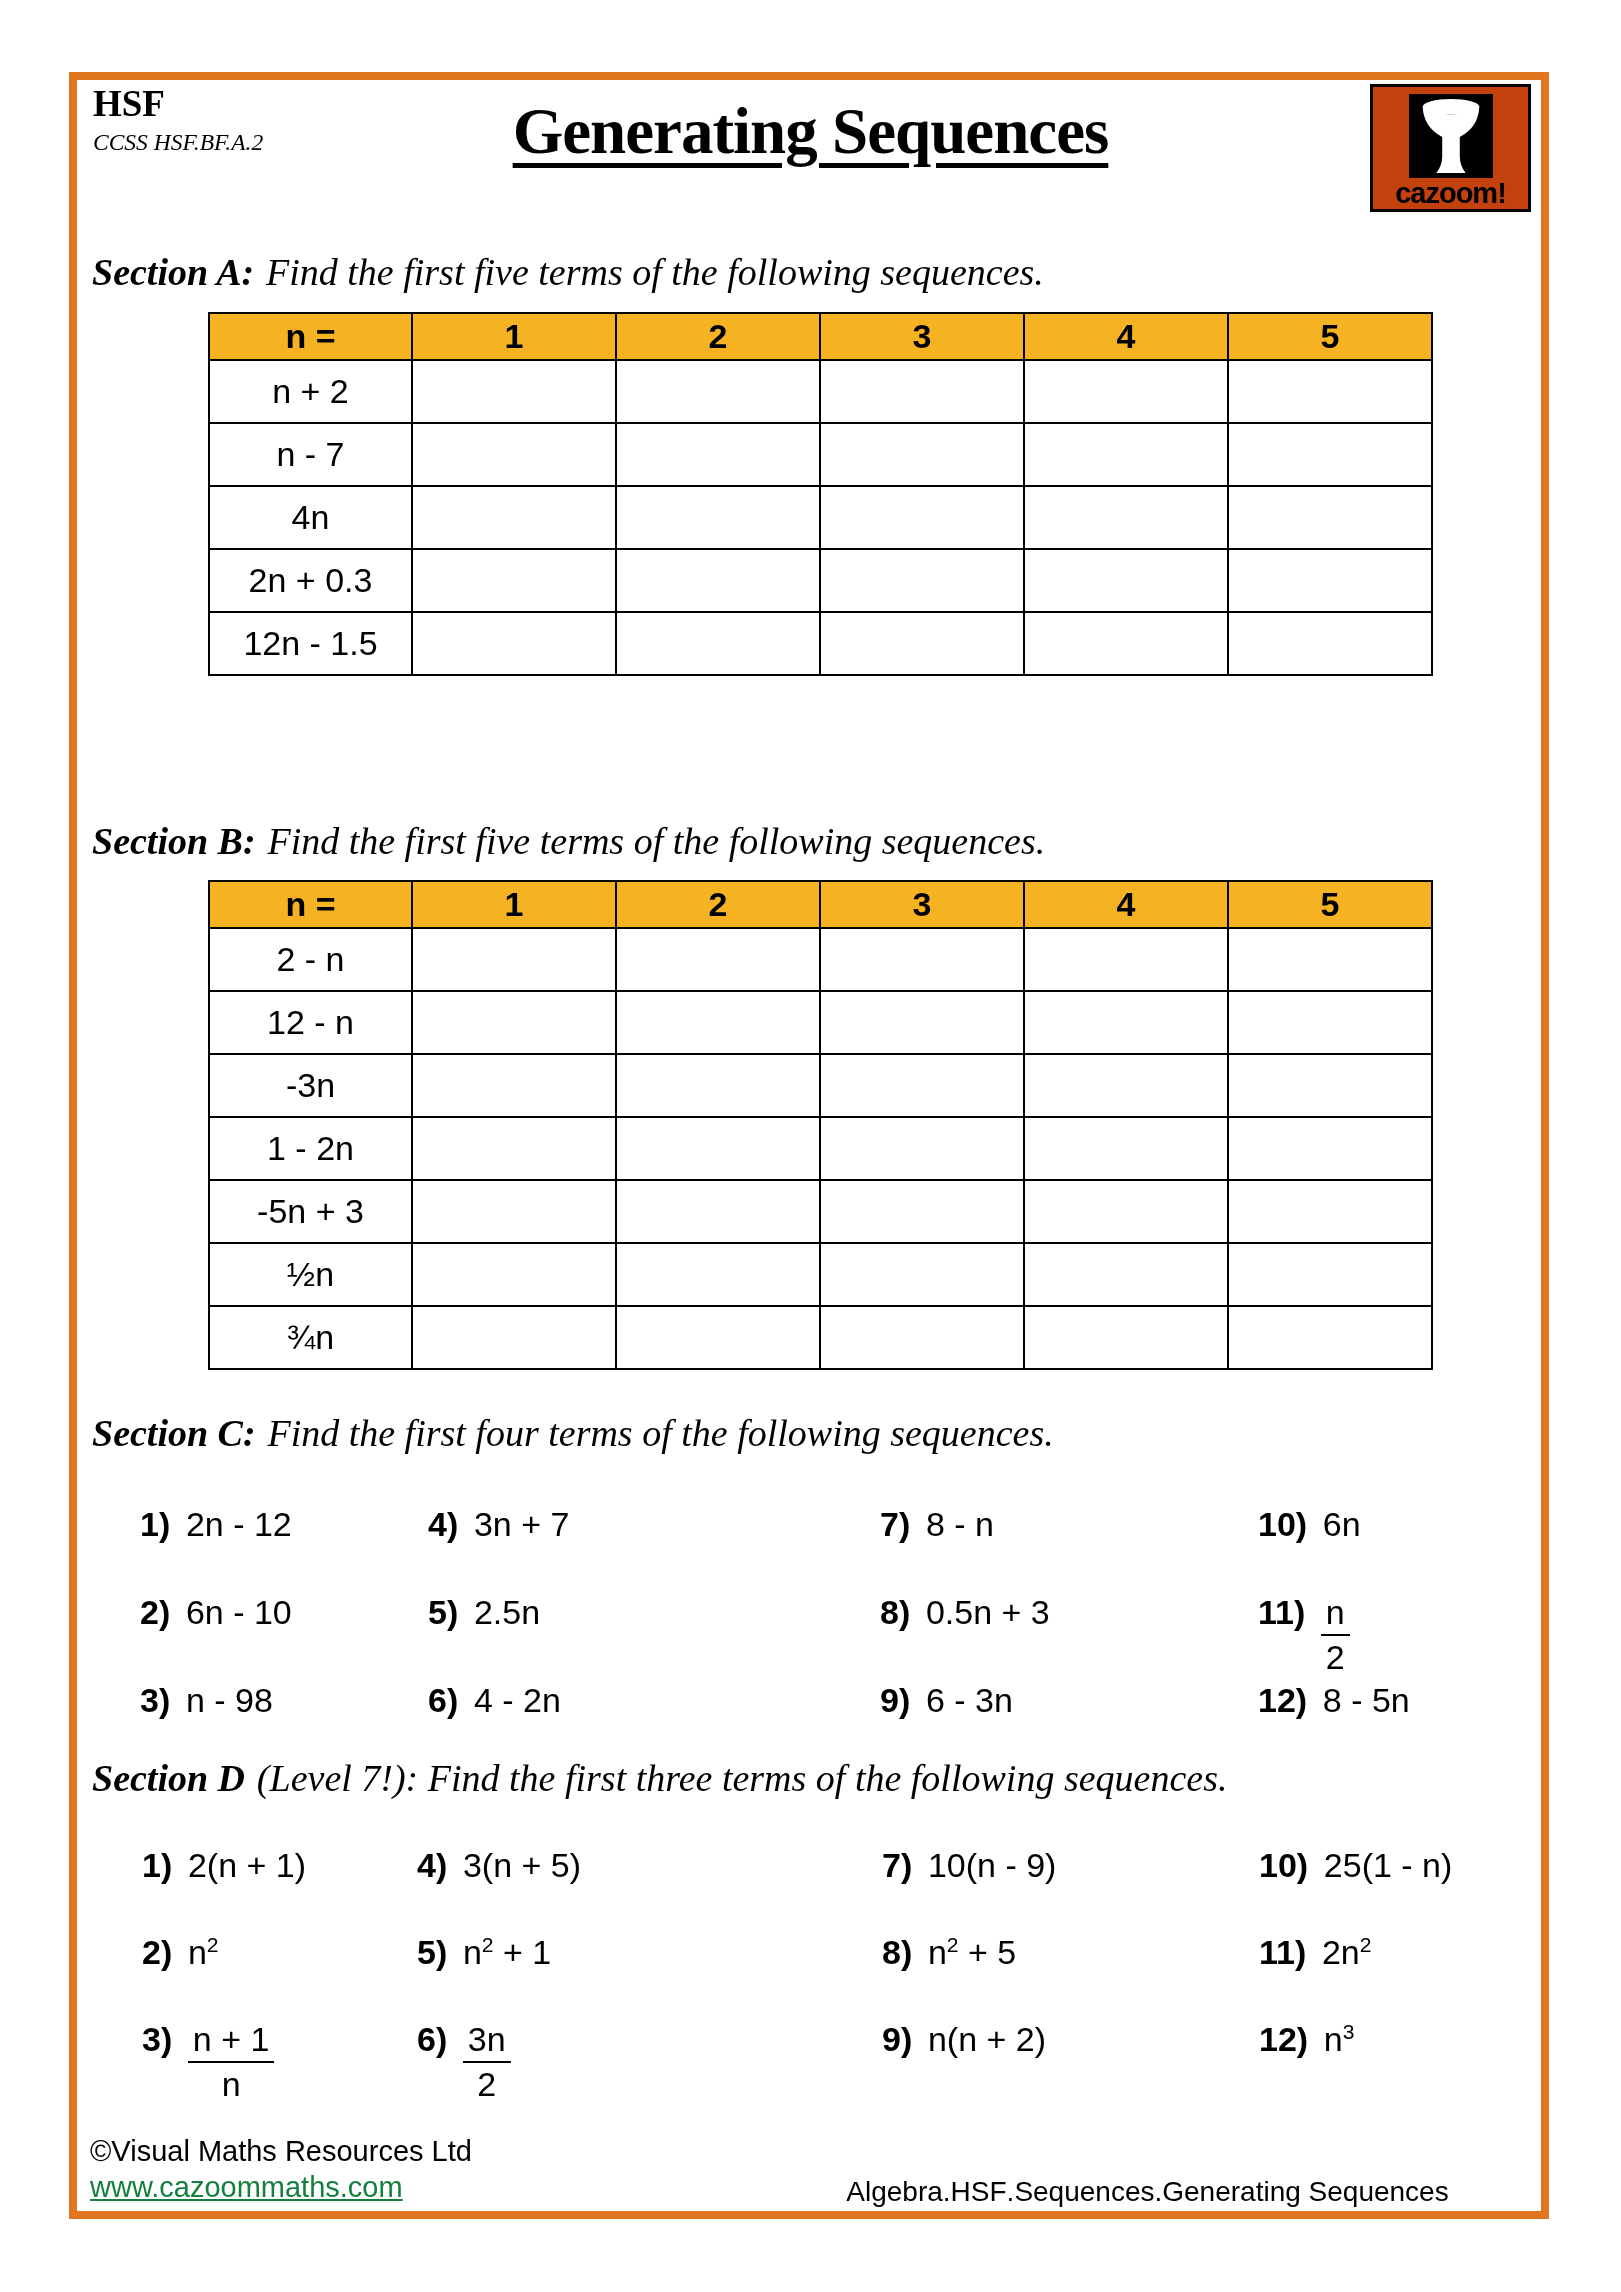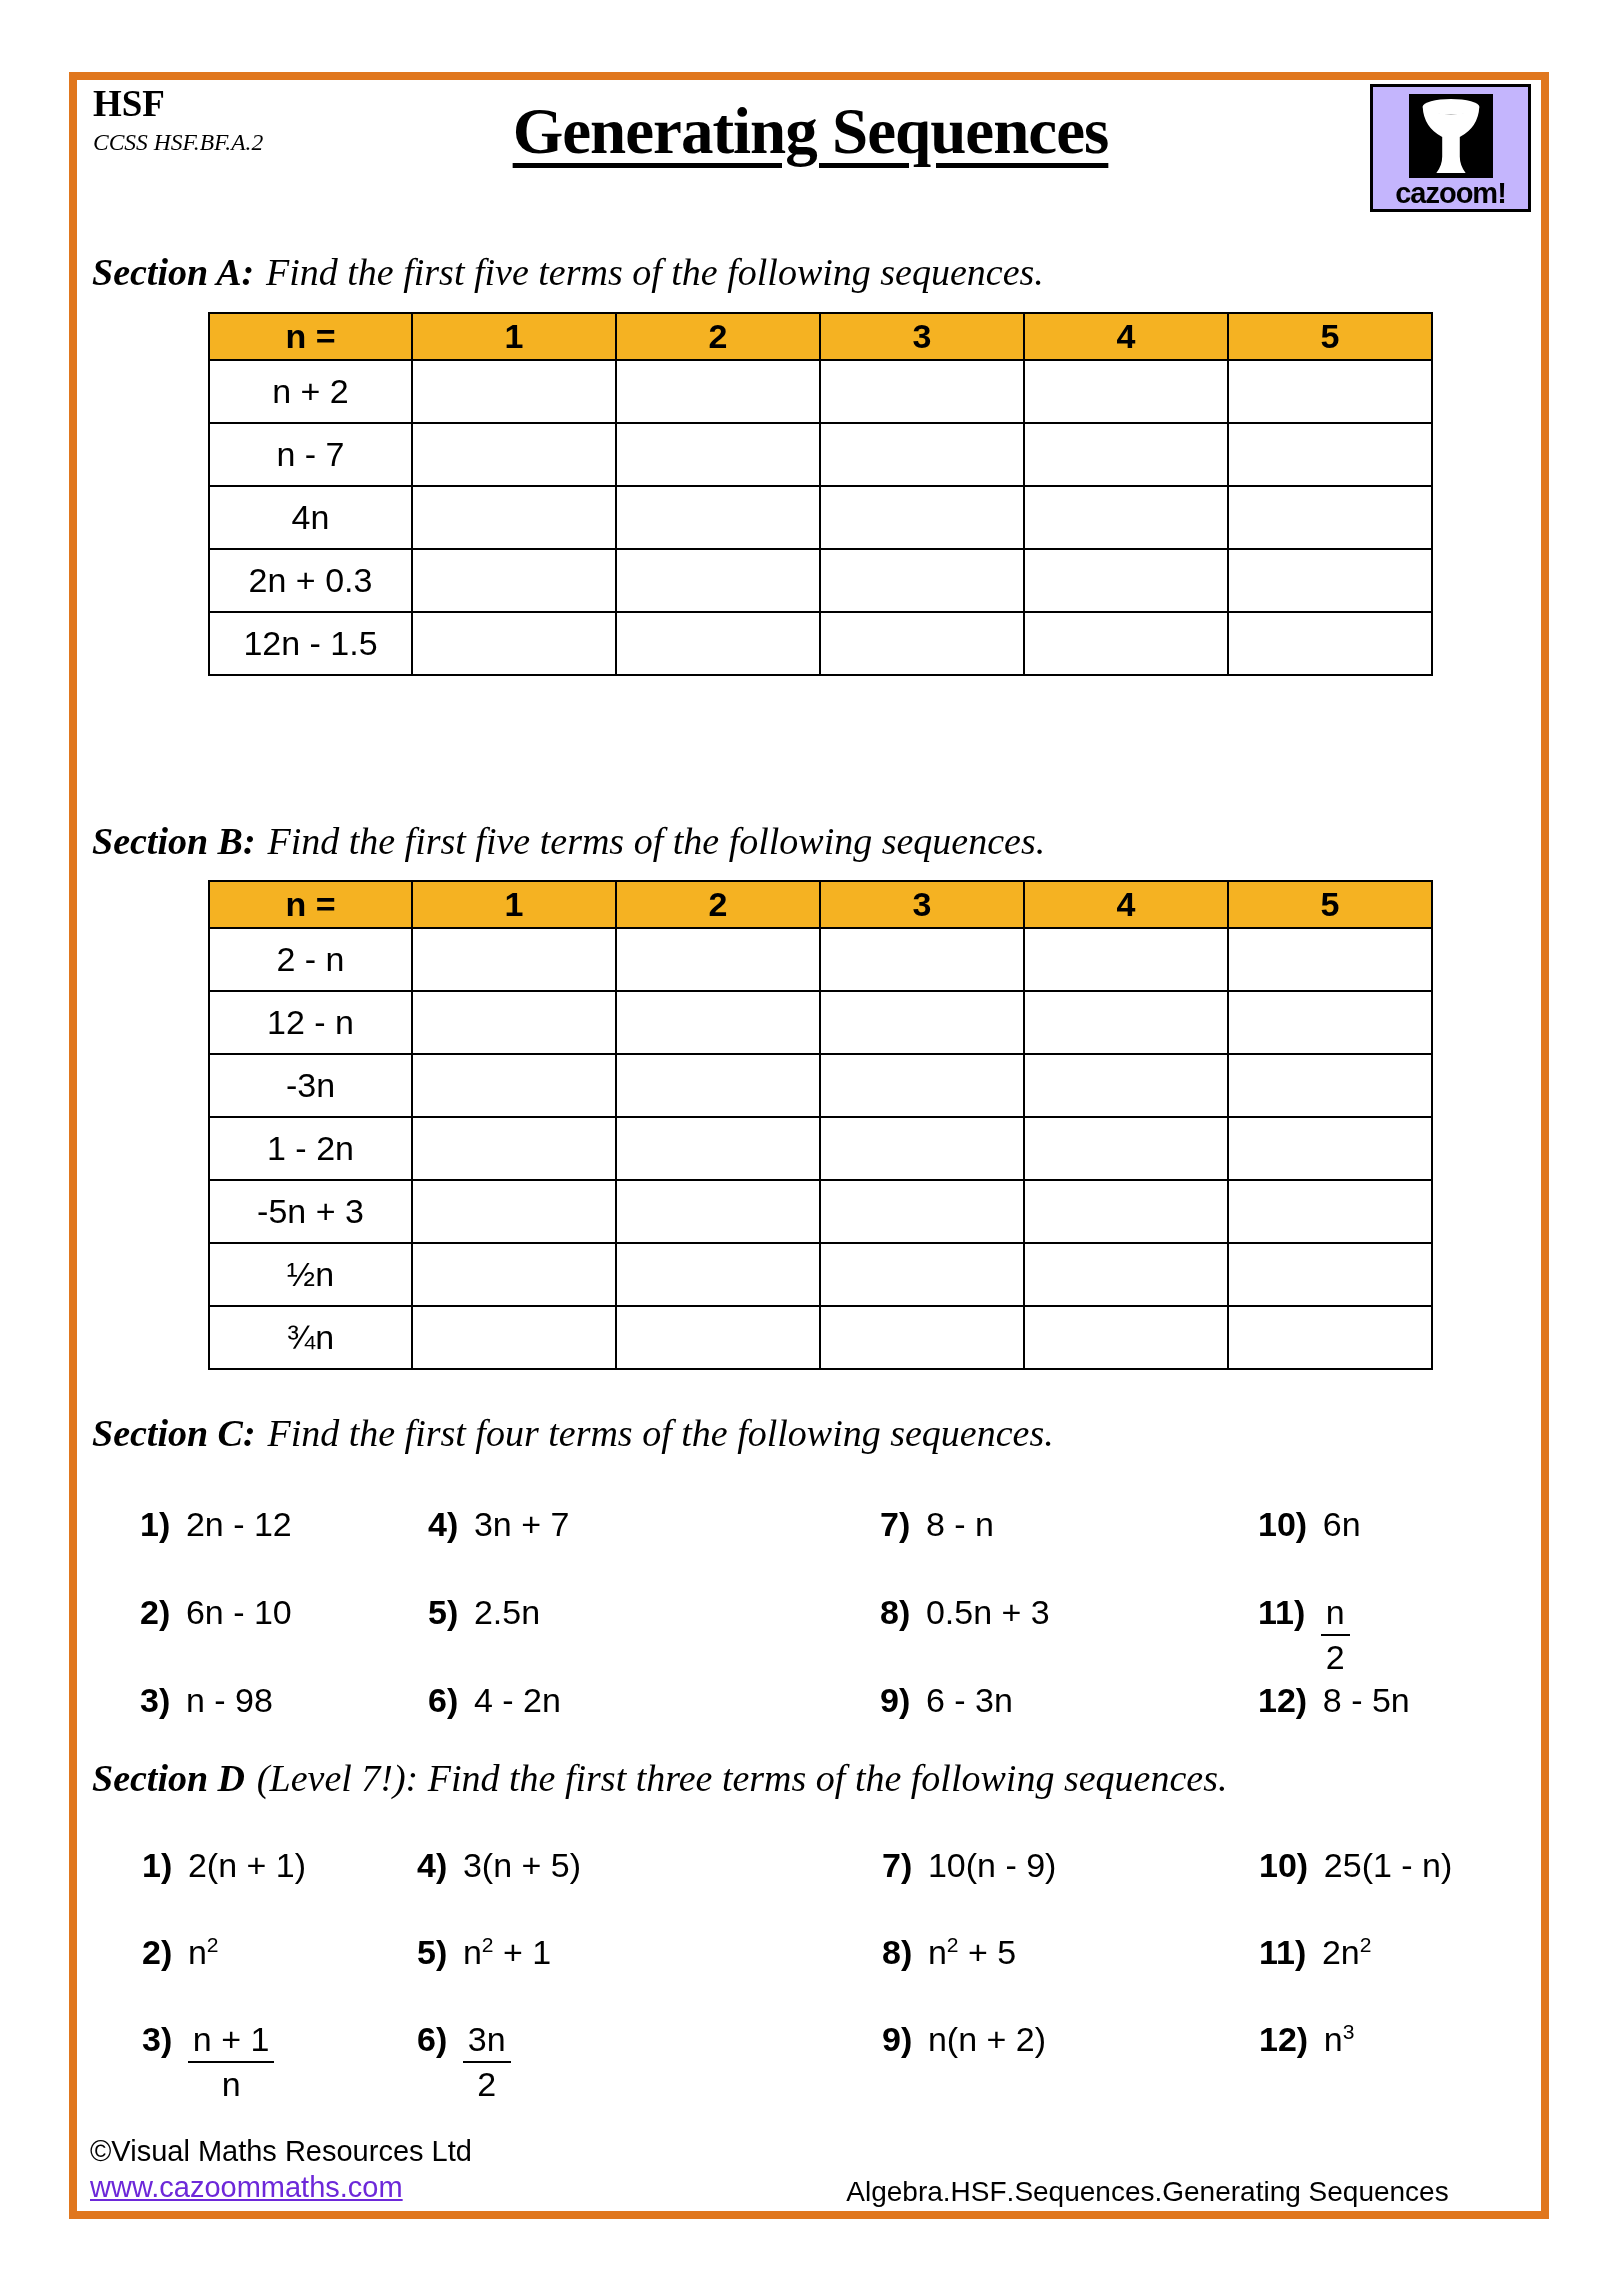--- a/index.html
+++ b/index.html
@@ -17,21 +17,21 @@
   .hsf-code { font-size:37px; font-weight:bold; line-height:1.1; }
   .hsf-ccss { font-size:23.5px; font-style:italic; margin-top:3.9px; }
   .title {
     position:absolute; left:0; top:94px; width:1621px; text-align:center;
     font-family:"Liberation Serif", serif; font-size:65px; font-weight:bold;
     text-decoration:underline; text-decoration-thickness:4.9px; text-underline-offset:9.8px;
     letter-spacing:-1px;
   }
   .logo {
     position:absolute; left:1370px; top:84px; width:155px; height:122px;
-    border:3.9px solid #000; background:#c4b5fd; text-align:center;
+    border:3.9px solid #000; background:#c2410c; text-align:center;
   }
   .logo-art { width:84px; height:84px; background:#000; margin:6.9px auto 0 auto; display:block; }
   .logo-word { font-size:29px; font-weight:bold; letter-spacing:-1px; line-height:1; margin-top:1px; }
   
   .sec-head { position:absolute; left:92px; font-family:"Liberation Serif", serif; font-size:38px; white-space:nowrap; }
   .sec-label { font-weight:bold; font-style:italic; }
   .sec-instr { font-style:italic; margin-left:11.8px; }
   .sh-a { top:250px; } .sh-b { top:819px; } .sh-c { top:1411px; } .sh-d { top:1756px; }
   
   table.seq { position:absolute; left:208px; border-collapse:collapse; table-layout:fixed; }
@@ -48,21 +48,21 @@
   .iexpr sup { font-size:0.62em; }
   .frac { display:inline-block; text-align:center; vertical-align:top; }
   .frac .ftop { display:block; border-bottom:2.9px solid #000; padding:0 4.9px 2px 4.9px; }
   .frac .fbot { display:block; padding-top:2px; }
   .cc1{left:140px;} .cc2{left:428px;} .cc3{left:880px;} .cc4{left:1258px;}
   .cr1{top:1505px;} .cr2{top:1593px;} .cr3{top:1681px;}
   .dc1{left:142px;} .dc2{left:417px;} .dc3{left:882px;} .dc4{left:1259px;}
   .dr1{top:1846px;} .dr2{top:1933px;} .dr3{top:2020px;}
   
   .footer-left { position:absolute; left:90px; top:2133px; font-size:29px; line-height:1.25; }
-  .footer-left a { color:#6d28d9; text-decoration:underline; }
+  .footer-left a { color:#15803d; text-decoration:underline; }
   .footer-right {
     position:absolute; left:765px; top:2176px; width:765px;
     display:flex; justify-content:center; align-items:baseline; font-size:28px;
   }
 </style>
 </head>
 <body>
 
 <div class="frame"></div>
 

